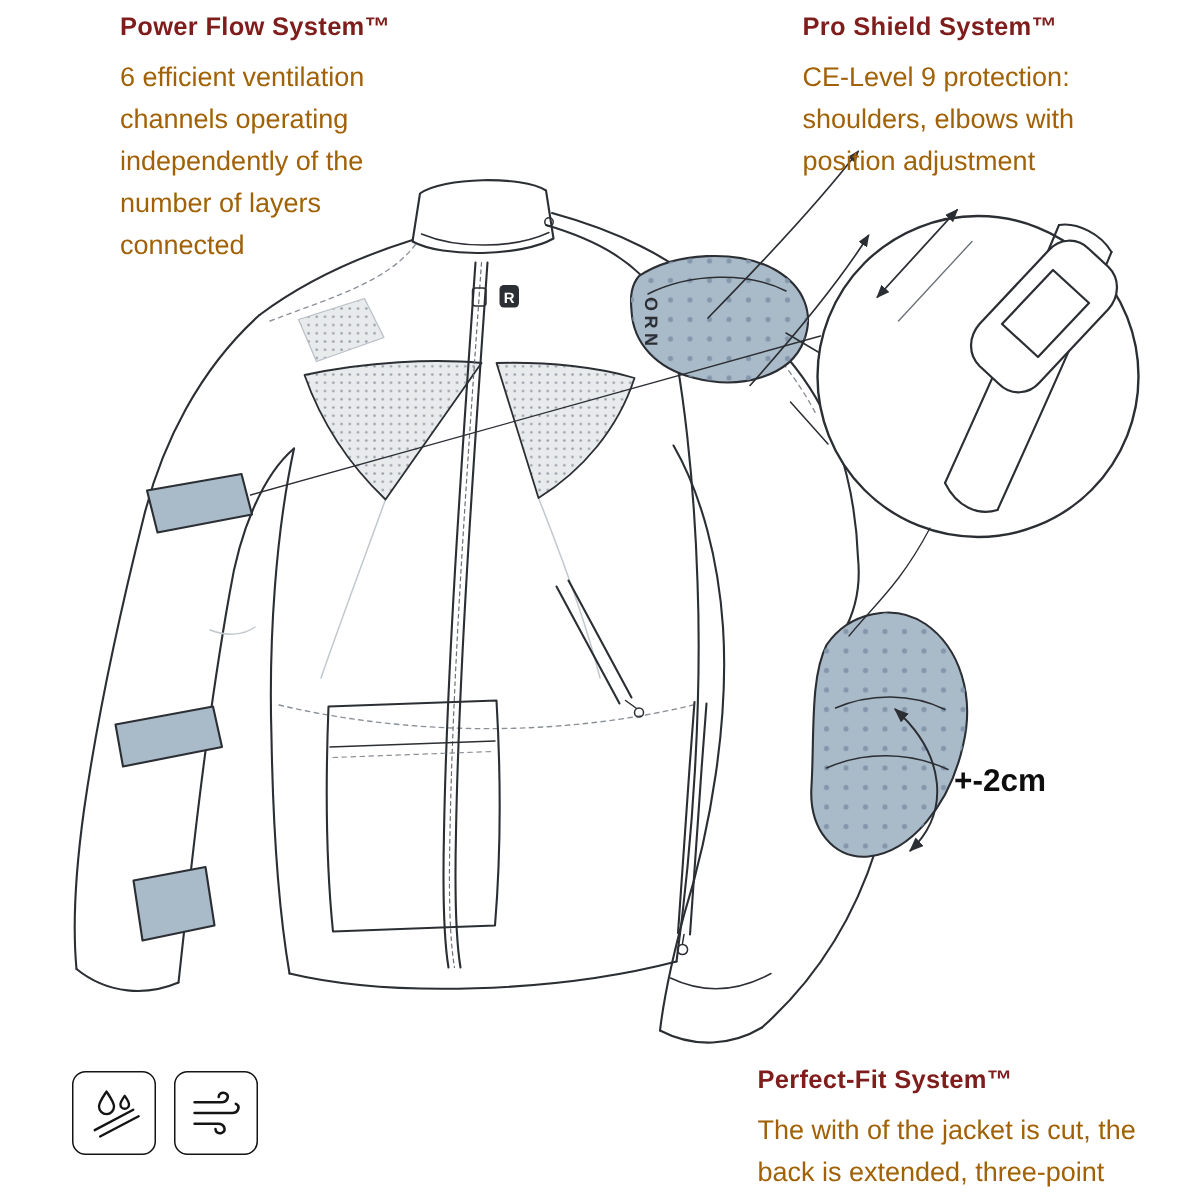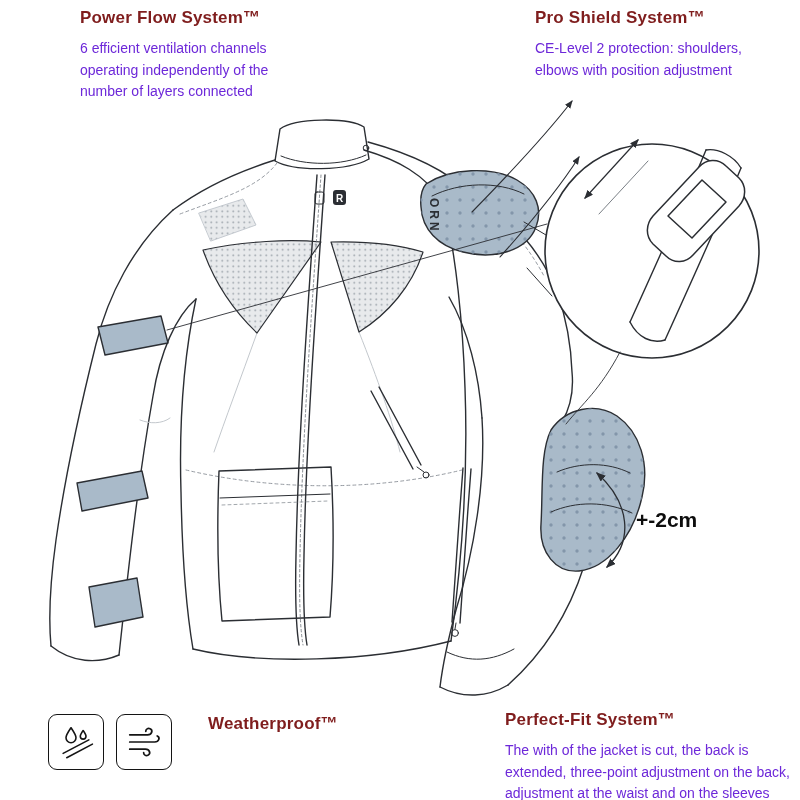--- a/index.html
+++ b/index.html
@@ -1,20 +1,20 @@
 <!DOCTYPE html>
 <html><head>
 <meta charset="utf-8">
 <style>
   html,body{margin:0;padding:0}
   body{width:800px;height:800px;position:relative;overflow:hidden;background:#ffffff;
        font-family:"Liberation Sans",sans-serif;color:#111}
   .feature{position:absolute}
   .feature h2{font-size:17px;font-weight:700;margin:0 0 10px;letter-spacing:.2px;color:#7f1d1d}
-  .feature p{font-size:14px;line-height:1.55;margin:0;color:#6d28d9}
+  .feature p{font-size:18px;line-height:1.55;margin:0;color:#a16207}
   .feature-power-flow{left:80px;top:8px;width:212px}
   .feature-pro-shield{left:535px;top:8px;width:242px}
   .feature-weatherproof{left:208px;top:714px;width:218px}
   .feature-perfect-fit{left:505px;top:710px;width:288px}
   .icon-box{position:absolute;width:56px;height:56px;border:1.7px solid #141414;border-radius:9px;
             display:flex;align-items:center;justify-content:center;background:#fff;box-sizing:border-box}
   .icon-box-water{left:48px;top:714px}
   .icon-box-wind{left:116px;top:714px}
   .stage{position:absolute;left:0;top:0}
 </style>
@@ -158,40 +158,39 @@
   <text x="636" y="527" fill="#0d0d0d" style="font:700 21px 'Liberation Sans',sans-serif">+-2cm</text>
 </svg>
 
 <div class="feature feature-power-flow">
   <h2>Power Flow System™</h2>
   <p>6 efficient ventilation channels operating independently of the number of layers connected</p>
 </div>
 
 <div class="feature feature-pro-shield">
   <h2>Pro Shield System™</h2>
-  <p>CE-Level 2 protection: shoulders, elbows with position adjustment</p>
+  <p>CE-Level 9 protection: shoulders, elbows with position adjustment</p>
 </div>
 
 <div class="icon-box icon-box-water">
   <svg width="40" height="40" viewBox="0 0 56 56" fill="none" stroke="#141414" stroke-width="2.2" stroke-linecap="round" stroke-linejoin="round">
     <path d="M21,8 C25,14 28,18 28,22 A7,7 0 1 1 14,22 C14,18 17,14 21,8 Z"></path>
     <path d="M38,12 C40.5,15.5 42,17.8 42,20 A4,4 0 1 1 34,20 C34,17.8 35.5,15.5 38,12 Z"></path>
     <path d="M10,44 L46,25"></path>
     <path d="M15,50 L51,31"></path>
   </svg>
 </div>
 
 <div class="icon-box icon-box-wind">
   <svg width="40" height="40" viewBox="0 0 56 56" fill="none" stroke="#141414" stroke-width="2.4" stroke-linecap="round" stroke-linejoin="round">
     <path d="M8,18 H33 C39,18 41,11.5 36.5,9.5 C33.5,8.2 30.5,10 30.5,13"></path>
     <path d="M8,28 H43 C49,28 51,21.5 46.5,19.5"></path>
     <path d="M8,38 H30 C36,38 38,44.5 33.5,46.5 C30.5,47.8 27.5,46 27.5,43"></path>
   </svg>
 </div>
 
 <div class="feature feature-weatherproof">
-  <h2>Weatherproof™</h2>
 </div>
 
 <div class="feature feature-perfect-fit">
   <h2>Perfect-Fit System™</h2>
   <p>The with of the jacket is cut, the back is extended, three-point adjustment on the back, adjustment at the waist and on the sleeves</p>
 </div>
 
 </body></html>

